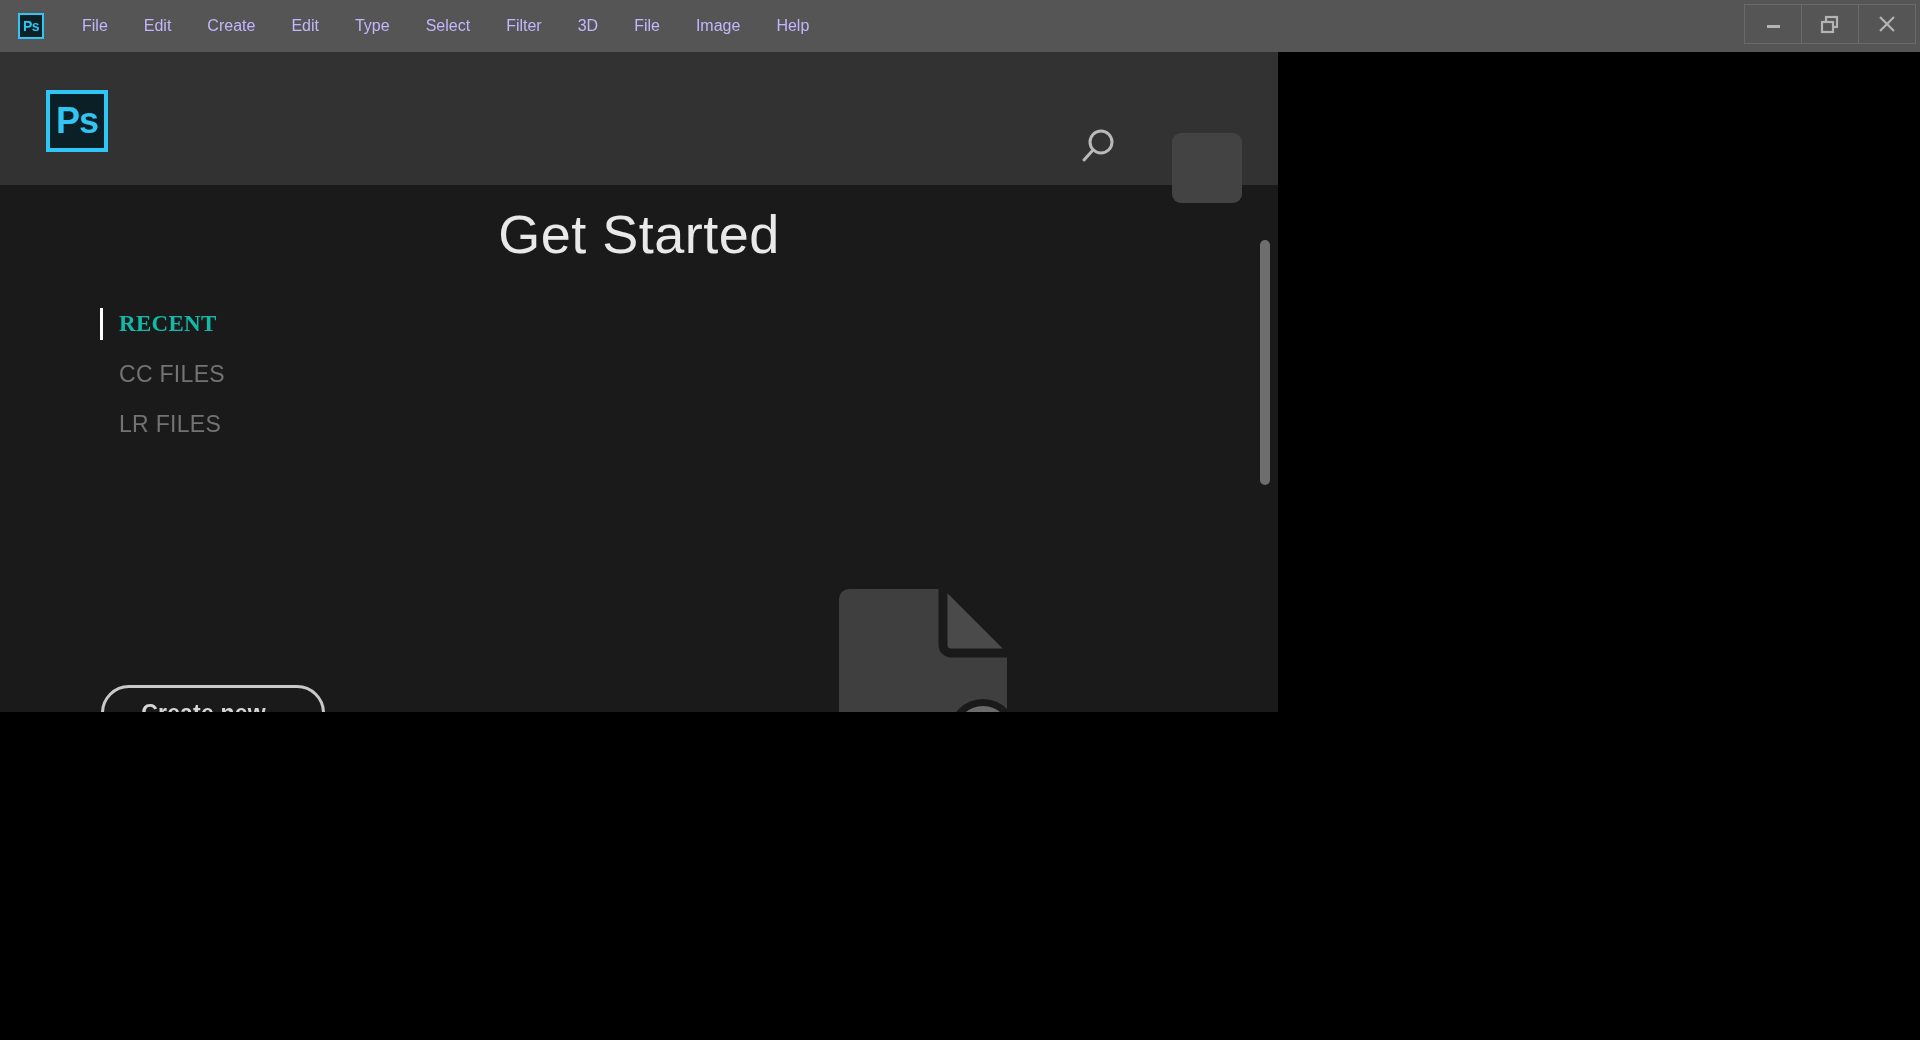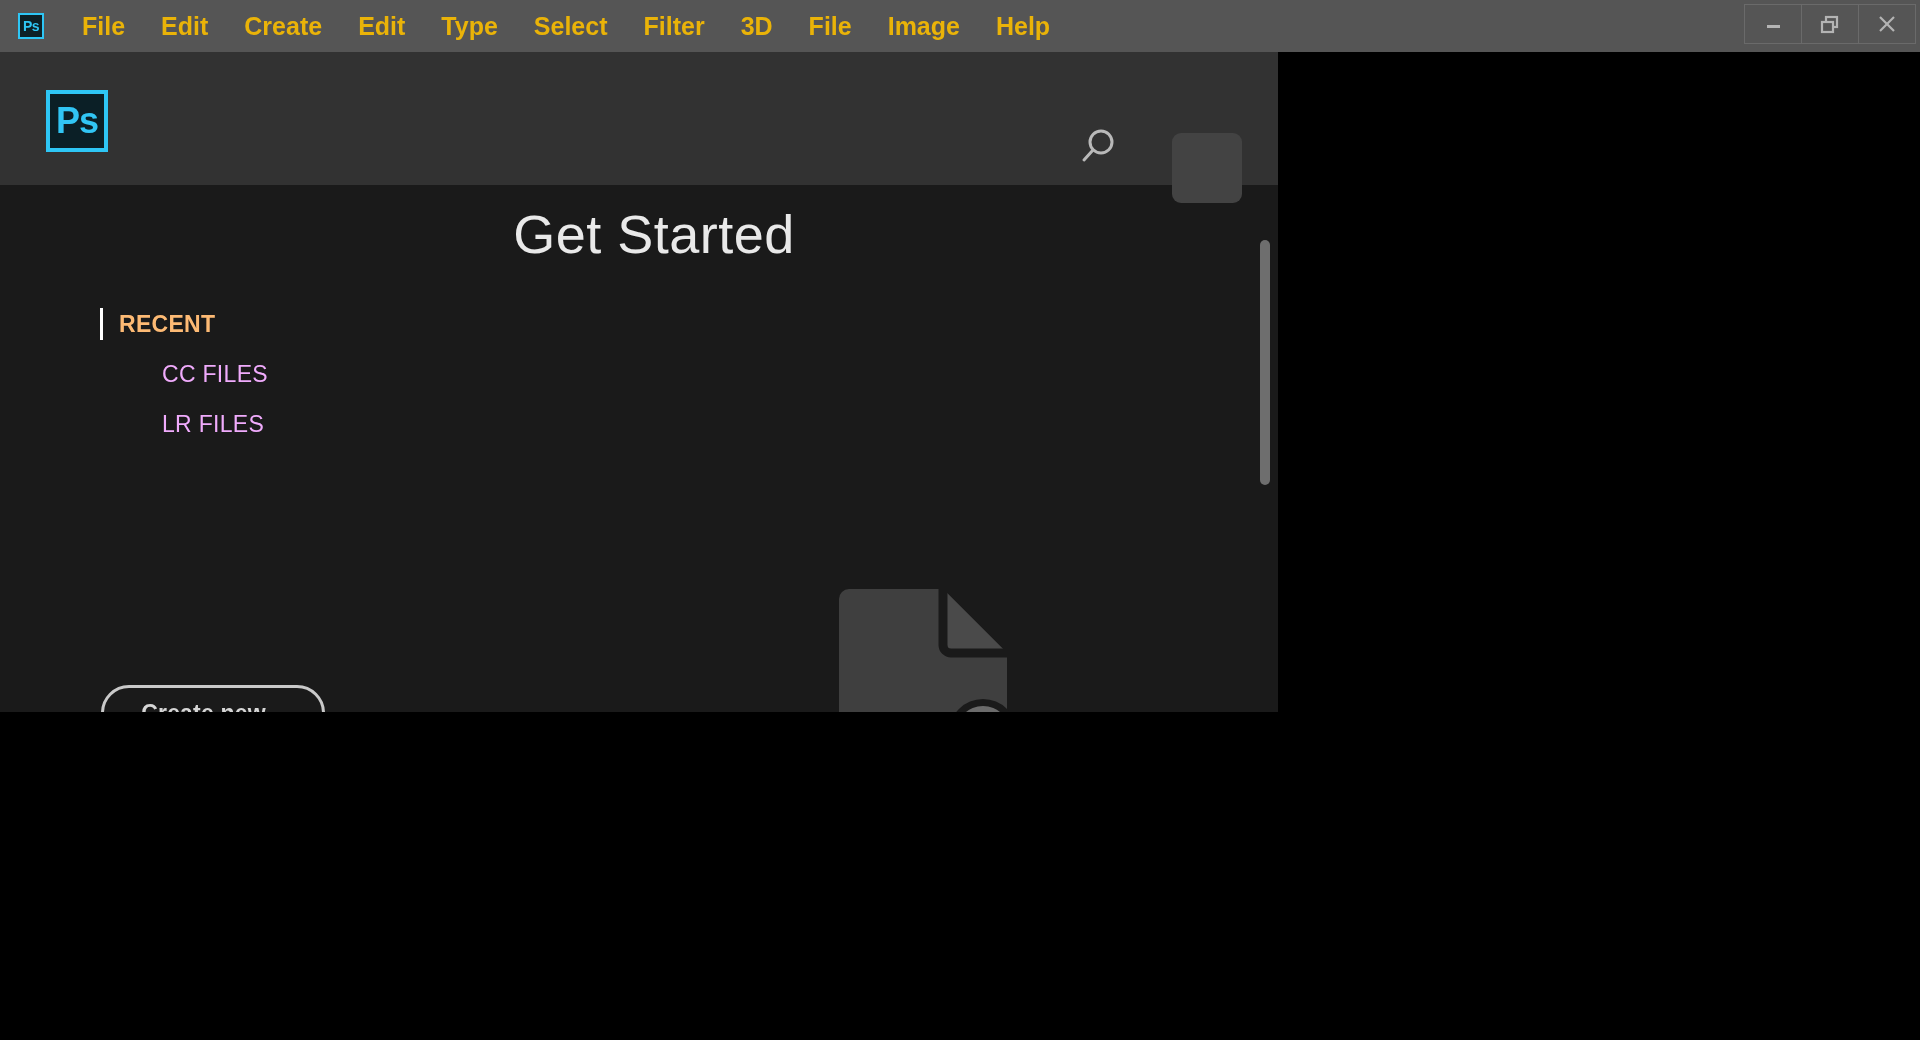--- a/index.html
+++ b/index.html
@@ -37,26 +37,26 @@
   }
   #app-logo-small span {
     color: #2ec6f5;
     font-size: 14px;
     font-weight: bold;
     line-height: 1;
     letter-spacing: -0.5px;
   }
 
   .menu-item {
-    color: #eab308;
-    font-size: 25px;
+    color: #c4b5fd;
+    font-size: 16px;
     padding: 4px 18px;
     cursor: default;
     white-space: nowrap;
-    font-weight: 700;
+    font-weight: 400;
   }
 
   
   #window-controls {
     position: absolute;
     top: 4px;
     right: 4px;
     display: flex;
     height: 40px;
   }
@@ -135,21 +135,21 @@
     position: absolute;
     top: 133px;
     left: 0;
     width: 1278px;
     height: 527px;
   }
 
   #page-title {
     position: absolute;
     top: 151px;
-    left: 15px;
+    left: 0;
     width: 1278px;
     text-align: center;
     color: #e9e9e9;
     font-size: 54px;
     font-weight: 300;
     letter-spacing: 0.5px;
   }
 
   #sidebar-nav {
     position: absolute;
@@ -171,27 +171,27 @@
     height: 32px;
     background: #ffffff;
   }
   .nav-row.inactive .indicator { background: transparent; }
   .nav-label {
     font-size: 23px;
     letter-spacing: 0.3px;
     white-space: nowrap;
   }
   .nav-row.active .nav-label {
-    color: #fdba74;
+    color: #14b8a6;
     font-weight: bold;
+    font-family: Liberation Serif, serif;
   }
   .nav-row.inactive .nav-label {
-    color: #f0abfc;
+    color: #737373;
     font-weight: normal;
-    margin-left: 43px;
   }
 
   #create-new-button {
     position: absolute;
     left: 101px;
     top: 633px;
     width: 224px;
     height: 56px;
     border: 3px solid #c9c9c9;
     border-radius: 28px;

